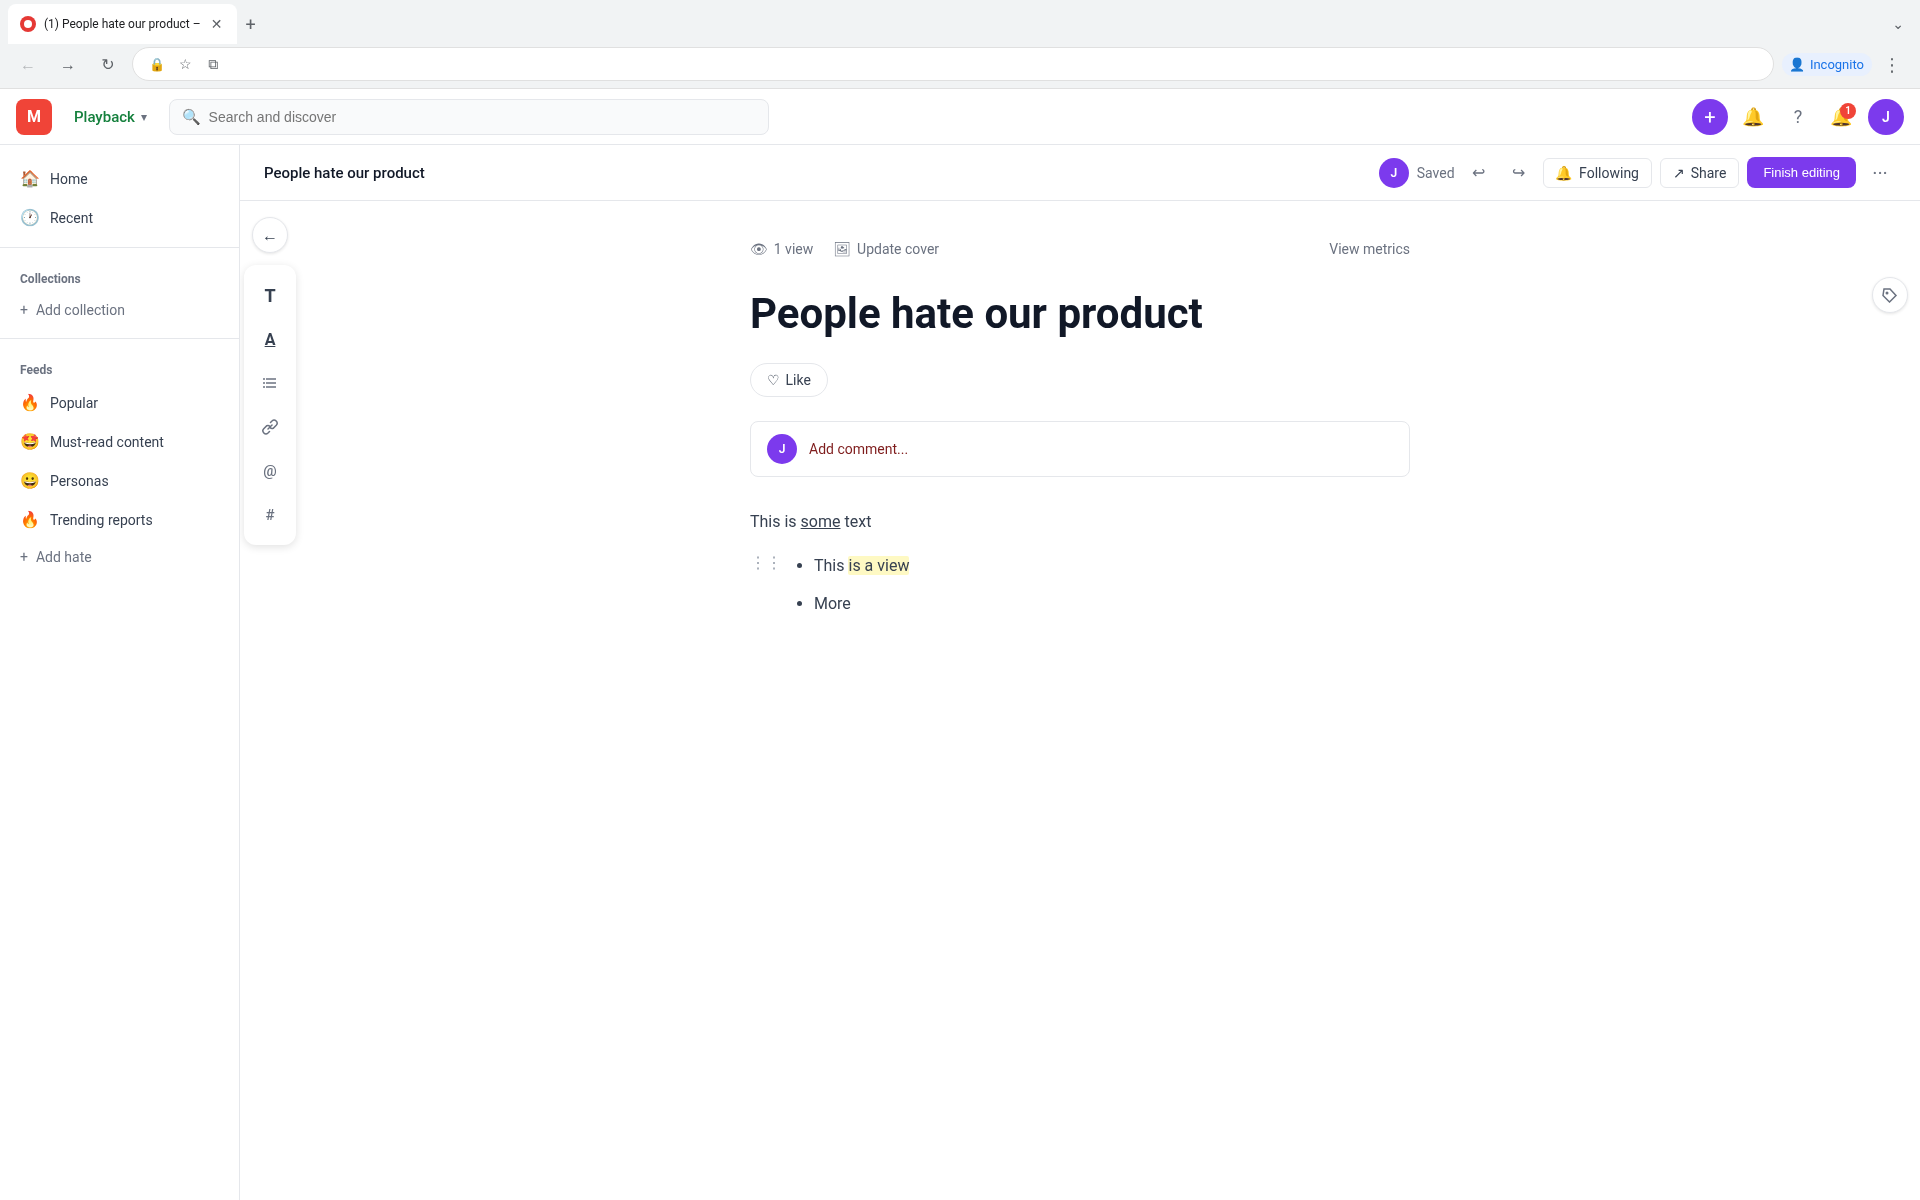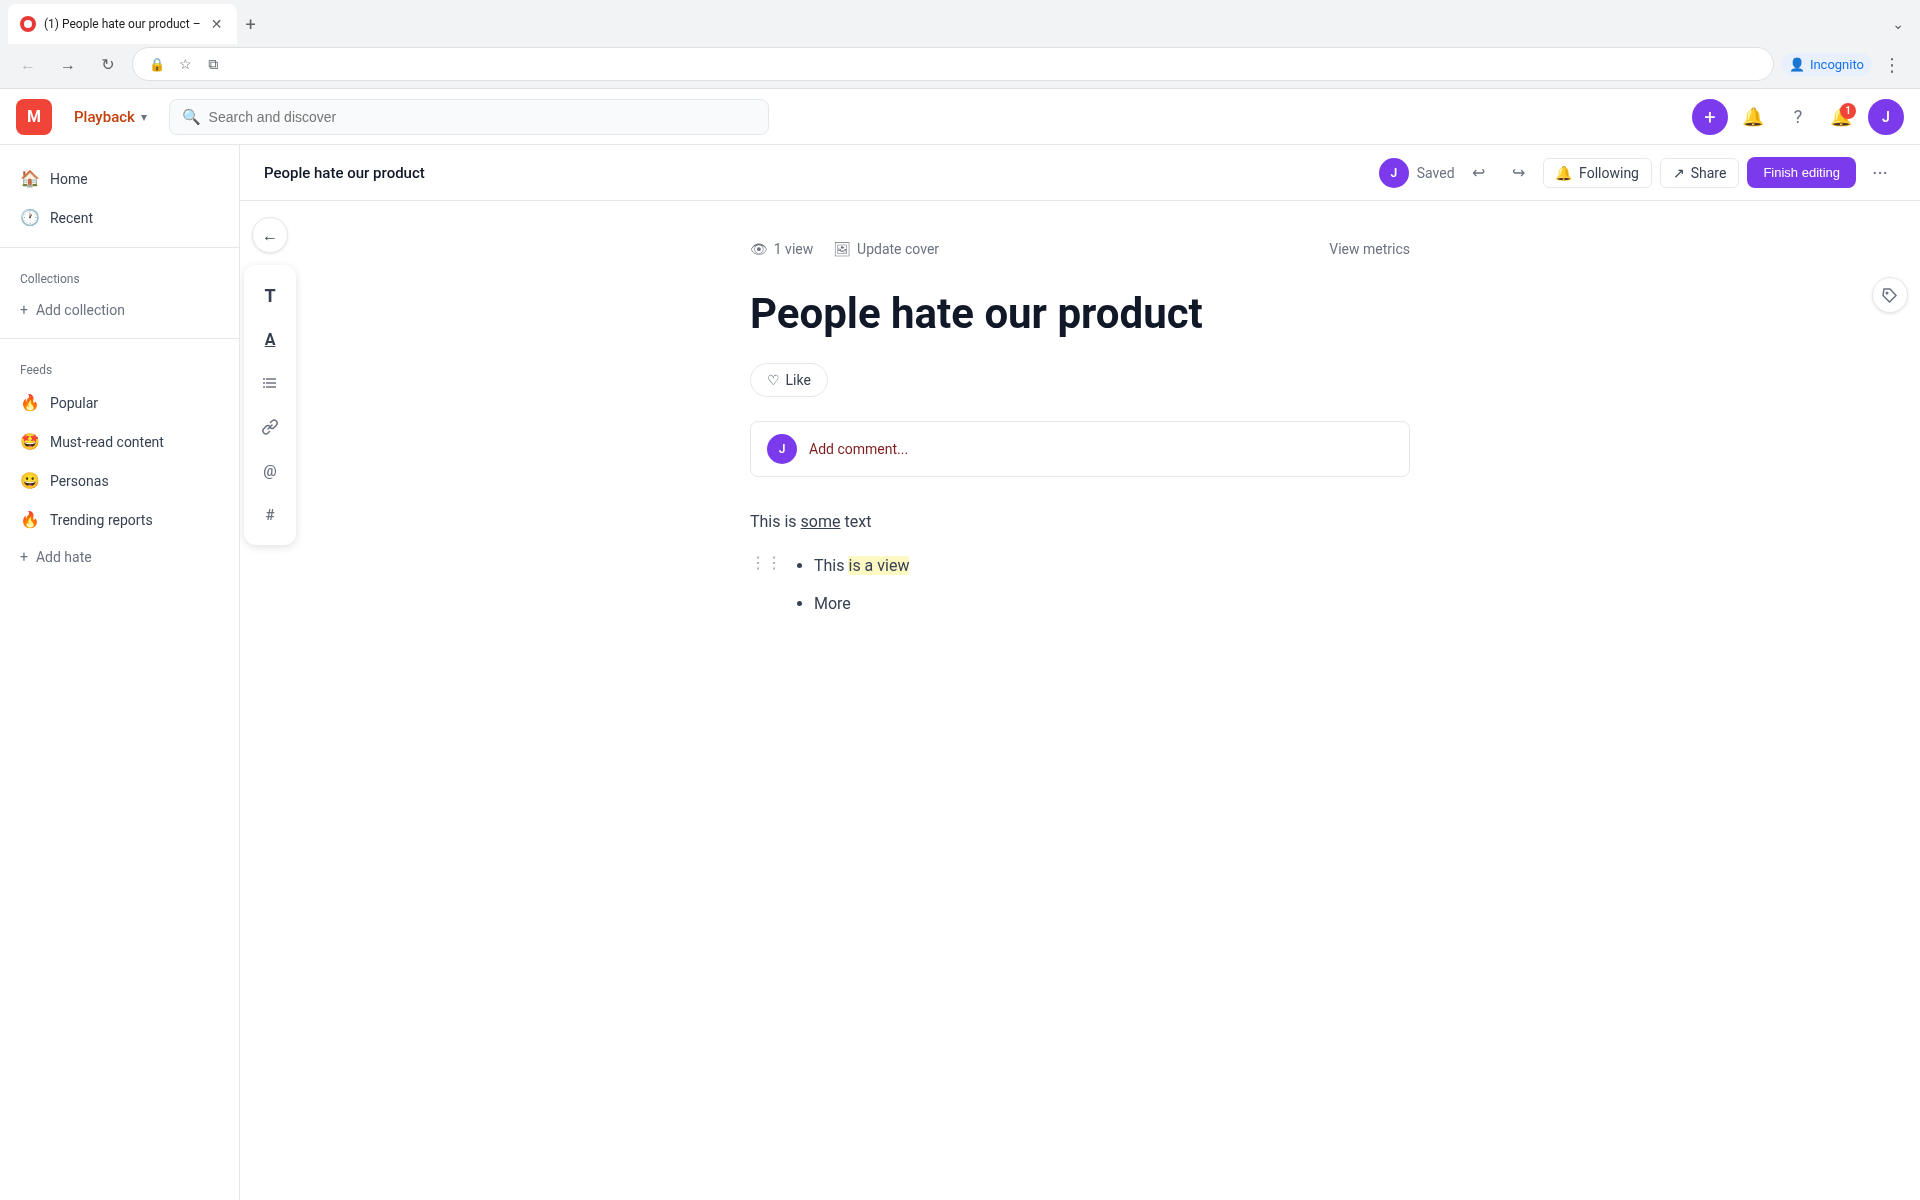--- a/index.html
+++ b/index.html
@@ -29,39 +29,39 @@
     .profile-btn { display: flex; align-items: center; gap: 4px; background: #e8f0fe; border-radius: 16px; padding: 4px 8px; cursor: pointer; font-size: 13px; color: #1a73e8; }
     .browser-menu-btn { width: 32px; height: 32px; border-radius: 50%; display: flex; align-items: center; justify-content: center; color: #5f6368; font-size: 18px; cursor: pointer; }
 
     
     .app-container { display: flex; flex-direction: column; height: calc(1200px - 88px); }
 
     
     .app-header { height: 56px; border-bottom: 1px solid #e5e7eb; display: flex; align-items: center; padding: 0 16px; gap: 12px; flex-shrink: 0; }
     .app-logo { width: 36px; height: 36px; border-radius: 8px; background: #f04438; display: flex; align-items: center; justify-content: center; color: #fff; font-weight: 700; font-size: 16px; flex-shrink: 0; }
     .app-product-selector { display: flex; align-items: center; gap: 6px; cursor: pointer; padding: 6px 10px; border-radius: 6px; }
-    .app-product-name { font-size: 15px; font-weight: 500; color: #c2410c; }
+    .app-product-name { font-size: 15px; font-weight: 500; color: #15803d; }
     .app-product-chevron { color: #6b7280; font-size: 12px; }
     .search-bar { flex: 1; max-width: 600px; background: #f9fafb; border: 1px solid #e5e7eb; border-radius: 8px; display: flex; align-items: center; padding: 0 12px; gap: 8px; height: 36px; }
     .search-icon { color: #9ca3af; font-size: 15px; }
     .search-input { border: none; background: transparent; outline: none; flex: 1; font-size: 14px; color: #374151; }
     .header-actions { margin-left: auto; display: flex; align-items: center; gap: 8px; }
     .icon-btn { width: 36px; height: 36px; border-radius: 50%; display: flex; align-items: center; justify-content: center; color: #6b7280; cursor: pointer; font-size: 18px; position: relative; }
     .notification-badge { position: absolute; top: 4px; right: 4px; width: 16px; height: 16px; border-radius: 50%; background: #f04438; color: #fff; font-size: 10px; display: flex; align-items: center; justify-content: center; font-weight: 600; }
     .plus-btn { width: 36px; height: 36px; border-radius: 50%; background: #7c3aed; display: flex; align-items: center; justify-content: center; color: #fff; cursor: pointer; font-size: 20px; }
     .user-avatar { width: 36px; height: 36px; border-radius: 50%; background: #7c3aed; display: flex; align-items: center; justify-content: center; color: #fff; font-size: 14px; font-weight: 600; cursor: pointer; }
 
     
     .main-content { display: flex; flex: 1; overflow: hidden; }
 
     
     .sidebar { width: 240px; border-right: 1px solid #e5e7eb; padding: 16px 0; display: flex; flex-direction: column; gap: 4px; flex-shrink: 0; overflow-y: auto; }
     .sidebar-item { display: flex; align-items: center; padding: 8px 20px; cursor: pointer; gap: 10px; font-size: 14px; color: #374151; border-radius: 0; }
     .sidebar-item-icon { font-size: 16px; }
-    .sidebar-section-header { padding: 12px 20px 4px; font-size: 12px; font-weight: 400; color: #6b7280; text-transform: none; letter-spacing: 0; }
+    .sidebar-section-header { padding: 12px 20px 4px; font-size: 12px; font-weight: 700; color: #6b7280; text-transform: none; letter-spacing: 0; }
     .sidebar-add-item { display: flex; align-items: center; padding: 8px 20px; cursor: pointer; gap: 8px; font-size: 14px; color: #6b7280; }
     .sidebar-divider { height: 1px; background: #e5e7eb; margin: 8px 0; }
 
     
     .document-area { flex: 1; display: flex; flex-direction: column; overflow: hidden; }
 
     
     .doc-header { height: 56px; border-bottom: 1px solid #e5e7eb; display: flex; align-items: center; padding: 0 24px; gap: 12px; flex-shrink: 0; }
     .doc-title { font-size: 15px; font-weight: 500; color: #111827; flex: 1; }
     .doc-header-actions { display: flex; align-items: center; gap: 8px; }

